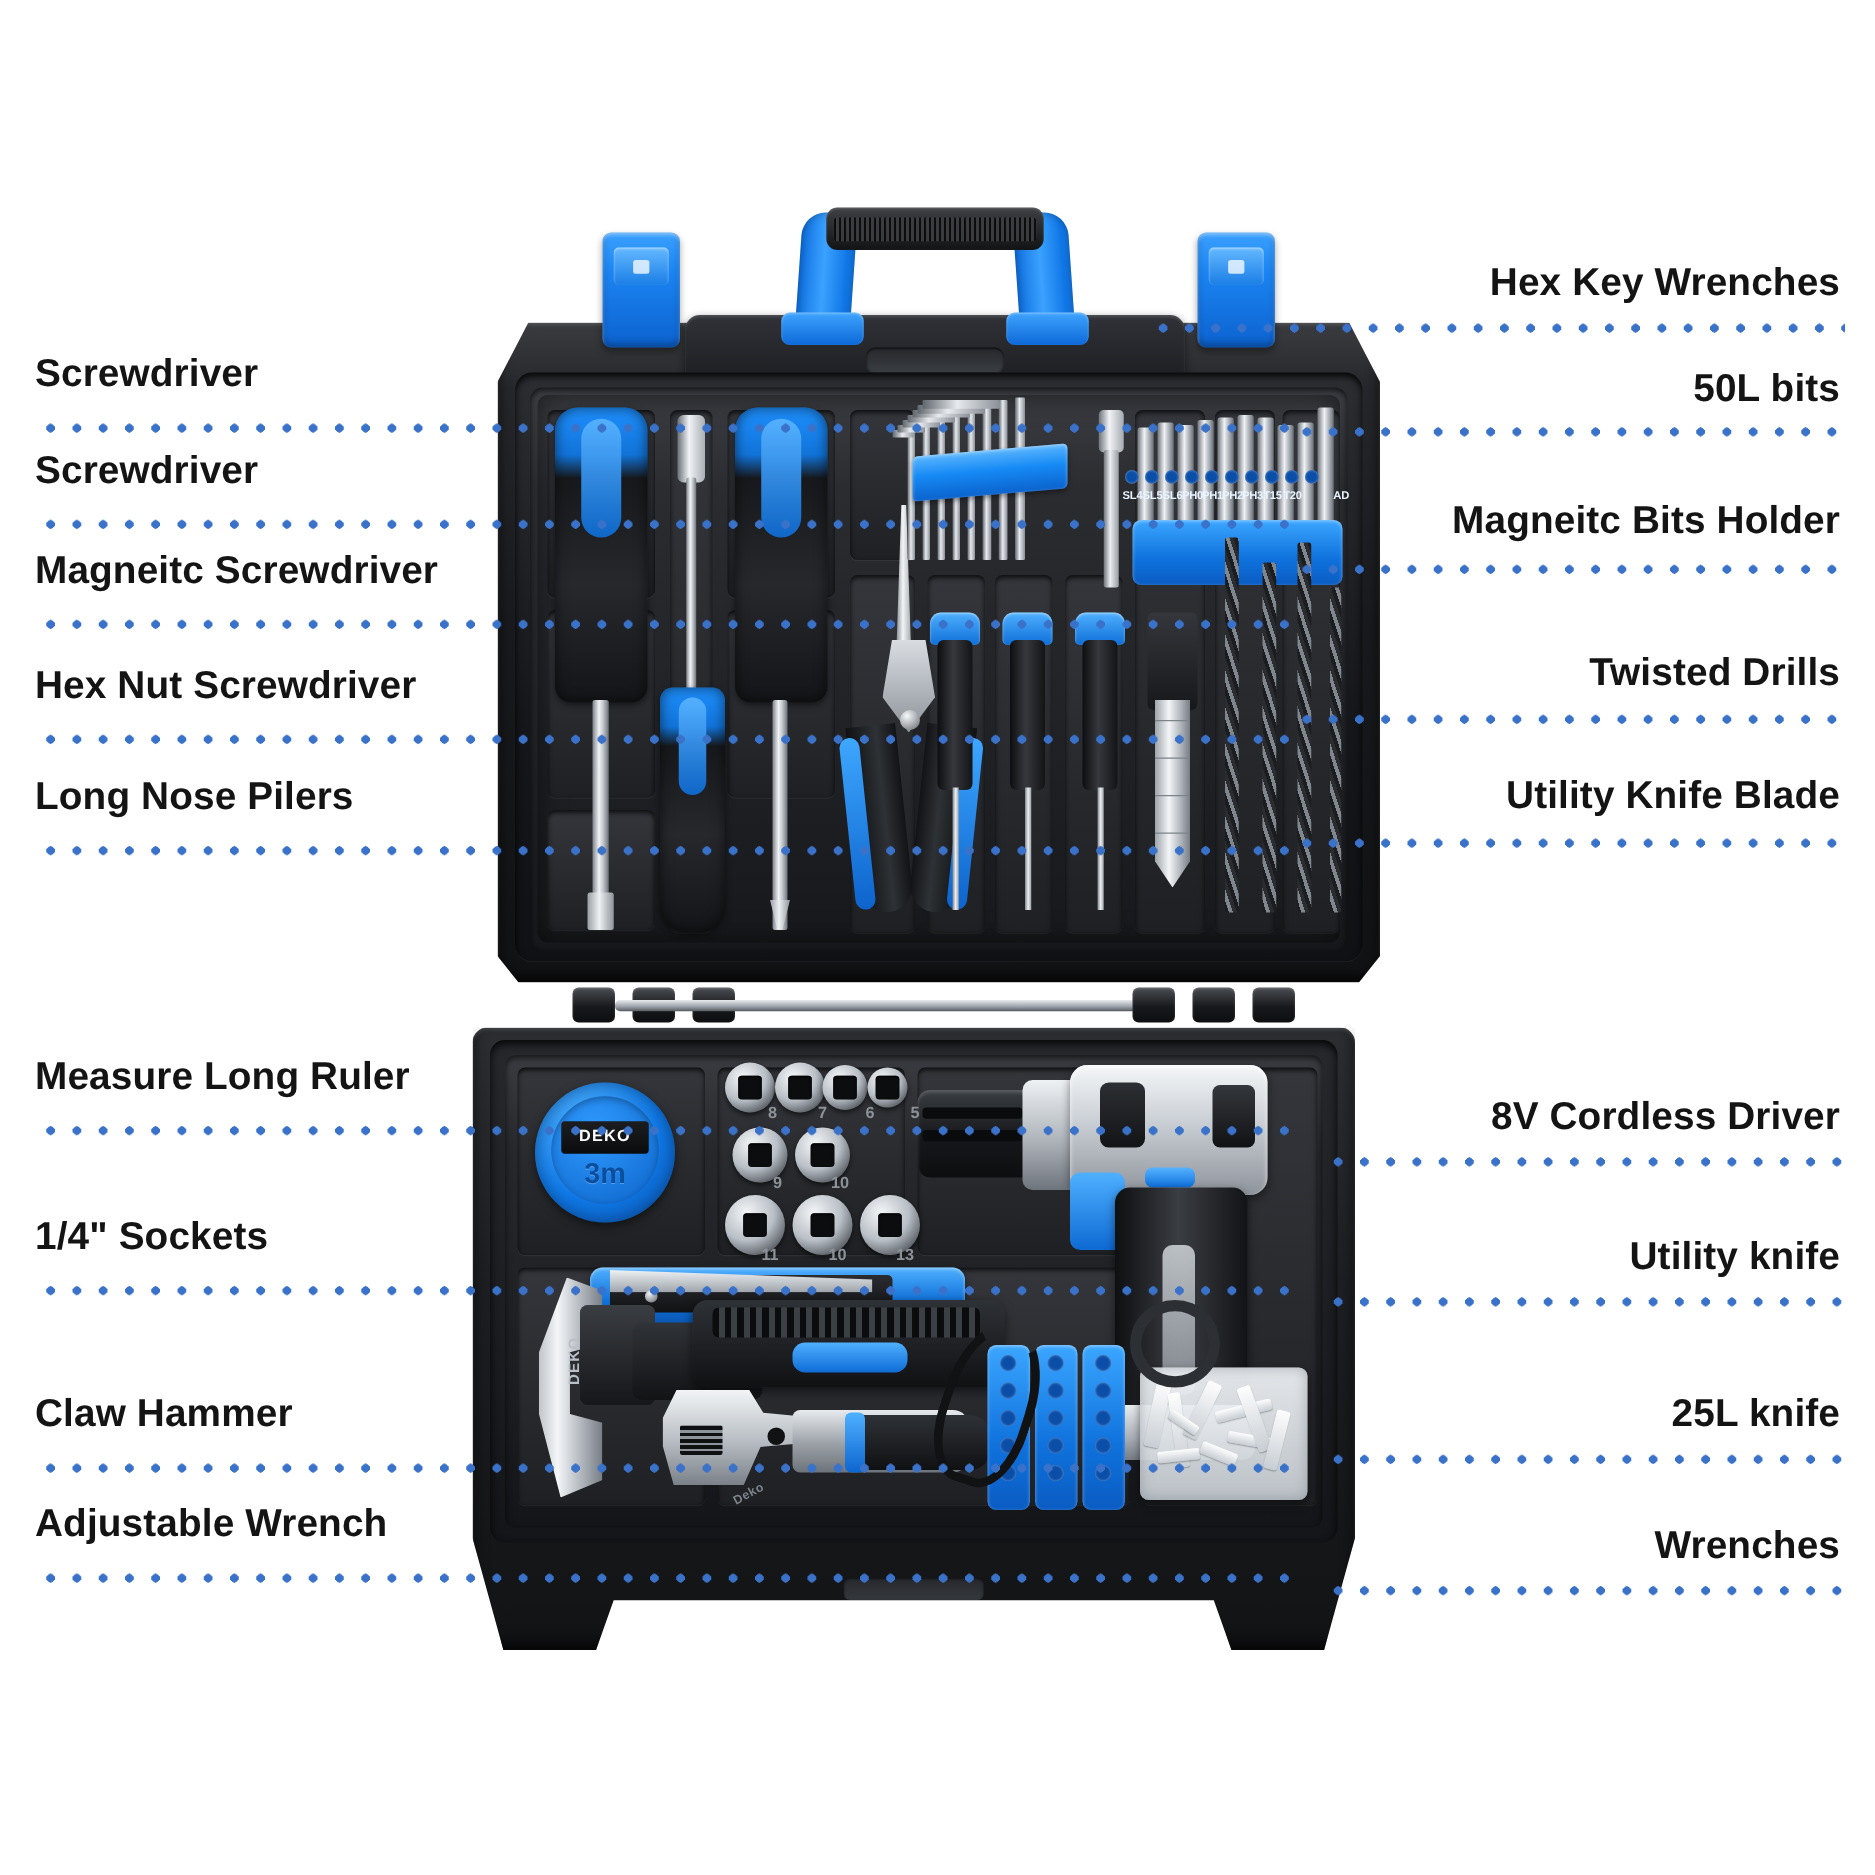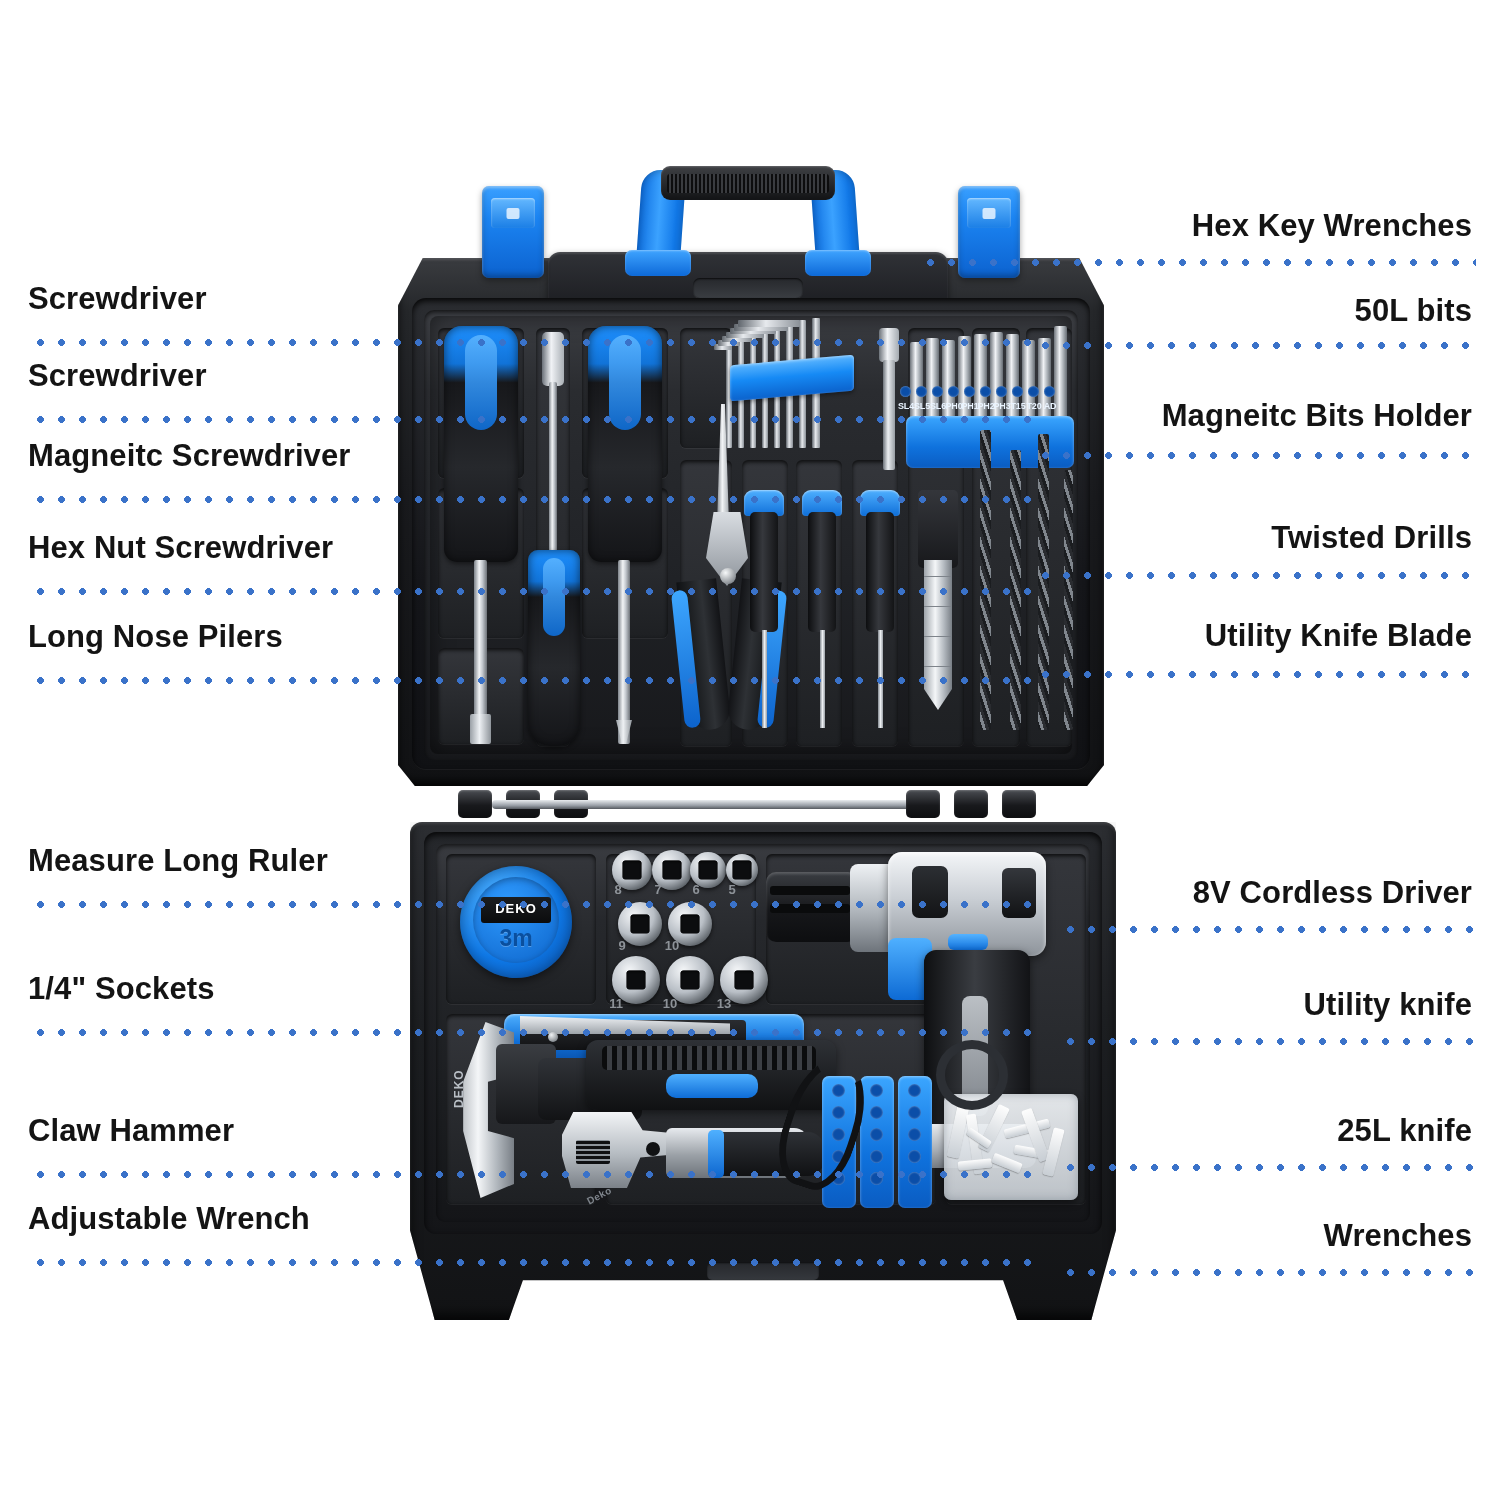--- a/index.html
+++ b/index.html
@@ -107,21 +107,21 @@
     border-radius:4px;background:linear-gradient(180deg,#64b8ff,#1b7fe6);
     box-shadow:inset 0 1px 2px rgba(255,255,255,.5);
   }
   .latch:after{
     content:"";position:absolute;left:50%;top:22px;transform:translateX(-50%);
     width:13px;height:11px;border-radius:2px;background:#eaf4ff;opacity:.85;
   }
   #latchL{left:84px;} #latchR{right:84px;}
 
   
-  #base{left:410px;top:822px;width:706px;height:498px;}
+  #base{left:378px;top:822px;width:706px;height:498px;}
   .base-shell{
     position:absolute;inset:0;
     background:linear-gradient(180deg,#2c2e32 0%,#1d1f22 40%,#121315 100%);
     border-radius:12px 12px 20px 20px;
     box-shadow:inset 0 2px 3px rgba(255,255,255,.13),
                inset 0 -6px 12px rgba(0,0,0,.75),
                0 8px 22px rgba(0,0,0,.25);
     clip-path:polygon(0 0,100% 0,100% 82%,96.5% 100%,86% 100%,84% 92%,16% 92%,14% 100%,3.5% 100%,0 82%);
   }
   .base-rim{
@@ -624,41 +624,41 @@
       <div class="callout right" style="left: 0px; top: 1152px; width: 1500px;">
         <div class="txt">25L knife</div>
         <div class="leader" style="left: 1060px; width: 416px; bottom: -20px;"></div>
       </div>
       <div class="callout right" style="left: 0px; top: 1257px; width: 1500px;">
         <div class="txt">Wrenches</div>
         <div class="leader" style="left: 1060px; width: 416px; bottom: -20px;"></div>
       </div>
     </div>
 
-  <div id="bitstrip-labels" style="position:absolute;left:898px;top:386px;width:176px;height:34px;text-decoration:underline;">
+  <div id="bitstrip-labels" style="position:absolute;left:898px;top:376px;width:176px;height:34px;text-decoration:underline;">
       <div class="bitdot" style="width: 11px; height: 11px; left: 2px; top: 0px;"></div>
       <div class="bitlbl" style="left: -2px; top: 15px; width: 20px;">SL4</div>
       <div class="bitdot" style="width: 11px; height: 11px; left: 18px; top: 0px;"></div>
       <div class="bitlbl" style="left: 14px; top: 15px; width: 20px;">SL5</div>
       <div class="bitdot" style="width: 11px; height: 11px; left: 34px; top: 0px;"></div>
       <div class="bitlbl" style="left: 30px; top: 15px; width: 20px;">SL6</div>
       <div class="bitdot" style="width: 11px; height: 11px; left: 50px; top: 0px;"></div>
       <div class="bitlbl" style="left: 46px; top: 15px; width: 20px;">PH0</div>
       <div class="bitdot" style="width: 11px; height: 11px; left: 66px; top: 0px;"></div>
       <div class="bitlbl" style="left: 62px; top: 15px; width: 20px;">PH1</div>
       <div class="bitdot" style="width: 11px; height: 11px; left: 82px; top: 0px;"></div>
       <div class="bitlbl" style="left: 78px; top: 15px; width: 20px;">PH2</div>
       <div class="bitdot" style="width: 11px; height: 11px; left: 98px; top: 0px;"></div>
       <div class="bitlbl" style="left: 94px; top: 15px; width: 20px;">PH3</div>
       <div class="bitdot" style="width: 11px; height: 11px; left: 114px; top: 0px;"></div>
       <div class="bitlbl" style="left: 110px; top: 15px; width: 20px;">T15</div>
       <div class="bitdot" style="width: 11px; height: 11px; left: 130px; top: 0px;"></div>
       <div class="bitlbl" style="left: 126px; top: 15px; width: 20px;">T20</div>
       <div class="bitdot" style="width: 11px; height: 11px; left: 146px; top: 0px;"></div>
-      <div class="bitlbl" style="left: 142px; top: 15px; width: 20px;">AD</div>
+      <div class="bitlbl" style="left: 142px; top: 15px; width: 20px; padding-left: 23px;">AD</div>
     </div>
 
   <div id="socket-labels" style="position:absolute;left:598px;top:840px;width:170px;height:160px;">
       <div class="socknum" style="left: 0px; top: 42px;">8</div>
       <div class="socknum" style="left: 40px; top: 42px;">7</div>
       <div class="socknum" style="left: 78px; top: 42px;">6</div>
       <div class="socknum" style="left: 114px; top: 42px;">5</div>
       <div class="socknum" style="left: 4px; top: 98px;">9</div>
       <div class="socknum" style="left: 54px; top: 98px;">10</div>
       <div class="socknum" style="left: -2px; top: 156px;">11</div>

